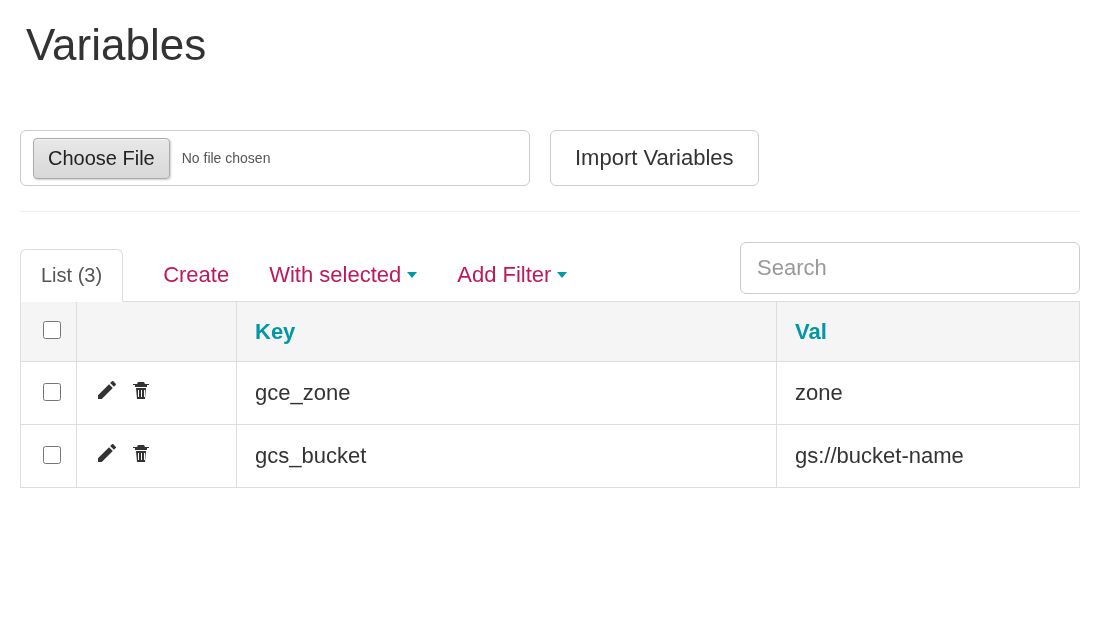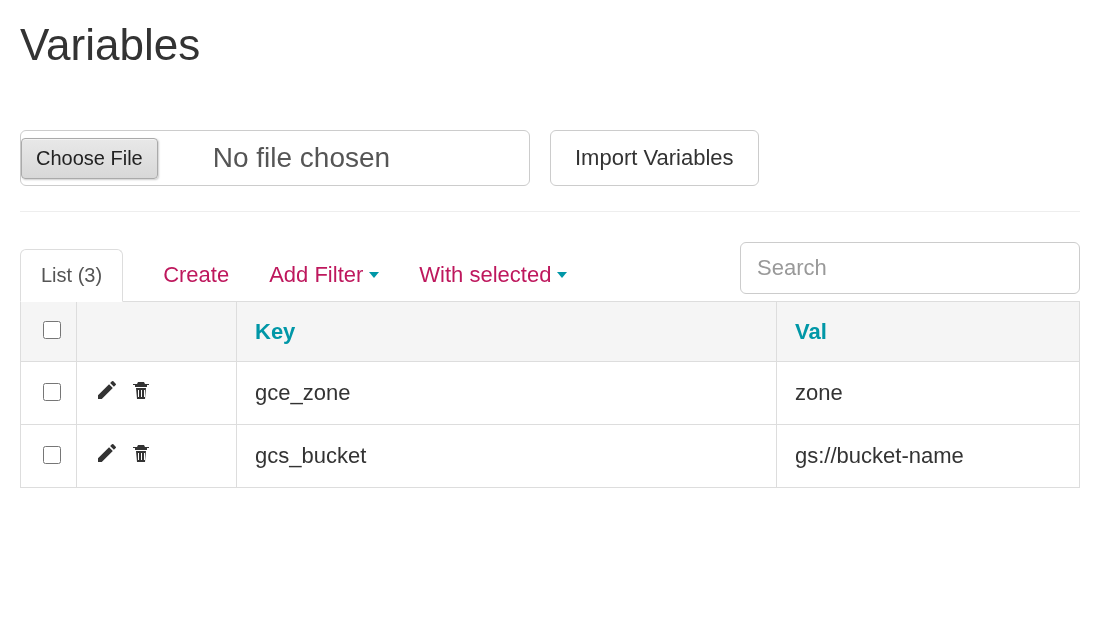--- a/index.html
+++ b/index.html
@@ -7,53 +7,52 @@
     margin: 0;
     padding: 0 20px;
     font-family: "Helvetica Neue", Helvetica, Arial, sans-serif;
     color: #333;
     background: #fff;
     width: 1100px;
   }
   h1.page-title {
     font-size: 44px;
     font-weight: 500;
-    margin: 20px 0 60px 0;
+    margin: 20px 0 60px 6px;
     color: #333;
   }
   .upload-row {
     display: flex;
     gap: 20px;
     margin-bottom: 25px;
     align-items: center;
   }
   .file-input-box {
     border: 1px solid #ccc;
     border-radius: 6px;
-    padding: 6px 0;
+    padding: 6px 12px;
     display: inline-flex;
     align-items: center;
     gap: 12px;
     width: 510px;
     height: 56px;
   }
   .choose-file-btn {
     background: linear-gradient(#e8e8e8, #d8d8d8);
     border: 1px solid #aaa;
     border-radius: 4px;
     padding: 8px 14px;
     font-size: 20px;
     color: #222;
     cursor: pointer;
     box-shadow: inset 0 1px 0 rgba(255,255,255,.5), 1px 1px 2px rgba(0,0,0,.2);
   }
   .file-status {
-    font-size: 28px;
+    font-size: 14px;
     color: #555;
-    margin-left: 43px;
   }
   .import-btn {
     border: 1px solid #ccc;
     border-radius: 6px;
     background: #fff;
     padding: 14px 24px;
     font-size: 22px;
     color: #333;
     cursor: pointer;
     height: 56px;
@@ -154,25 +153,25 @@
   </div>
   <button class="import-btn">Import Variables</button>
 </div>
 
 <hr class="sep">
 
 <div class="toolbar">
   <div class="tab-list">List (3)</div>
   <span class="link">Create</span>
   <span class="link">
-    <span>Add Filter</span>
+    <span>With selected</span>
     <span class="caret"></span>
   </span>
   <span class="link">
-    <span>With selected</span>
+    <span>Add Filter</span>
     <span class="caret"></span>
   </span>
   <div class="search-box">
     <input type="text" placeholder="Search" style="">
   </div>
 </div>
 
 <table class="data">
   <colgroup>
     <col class="chk">

